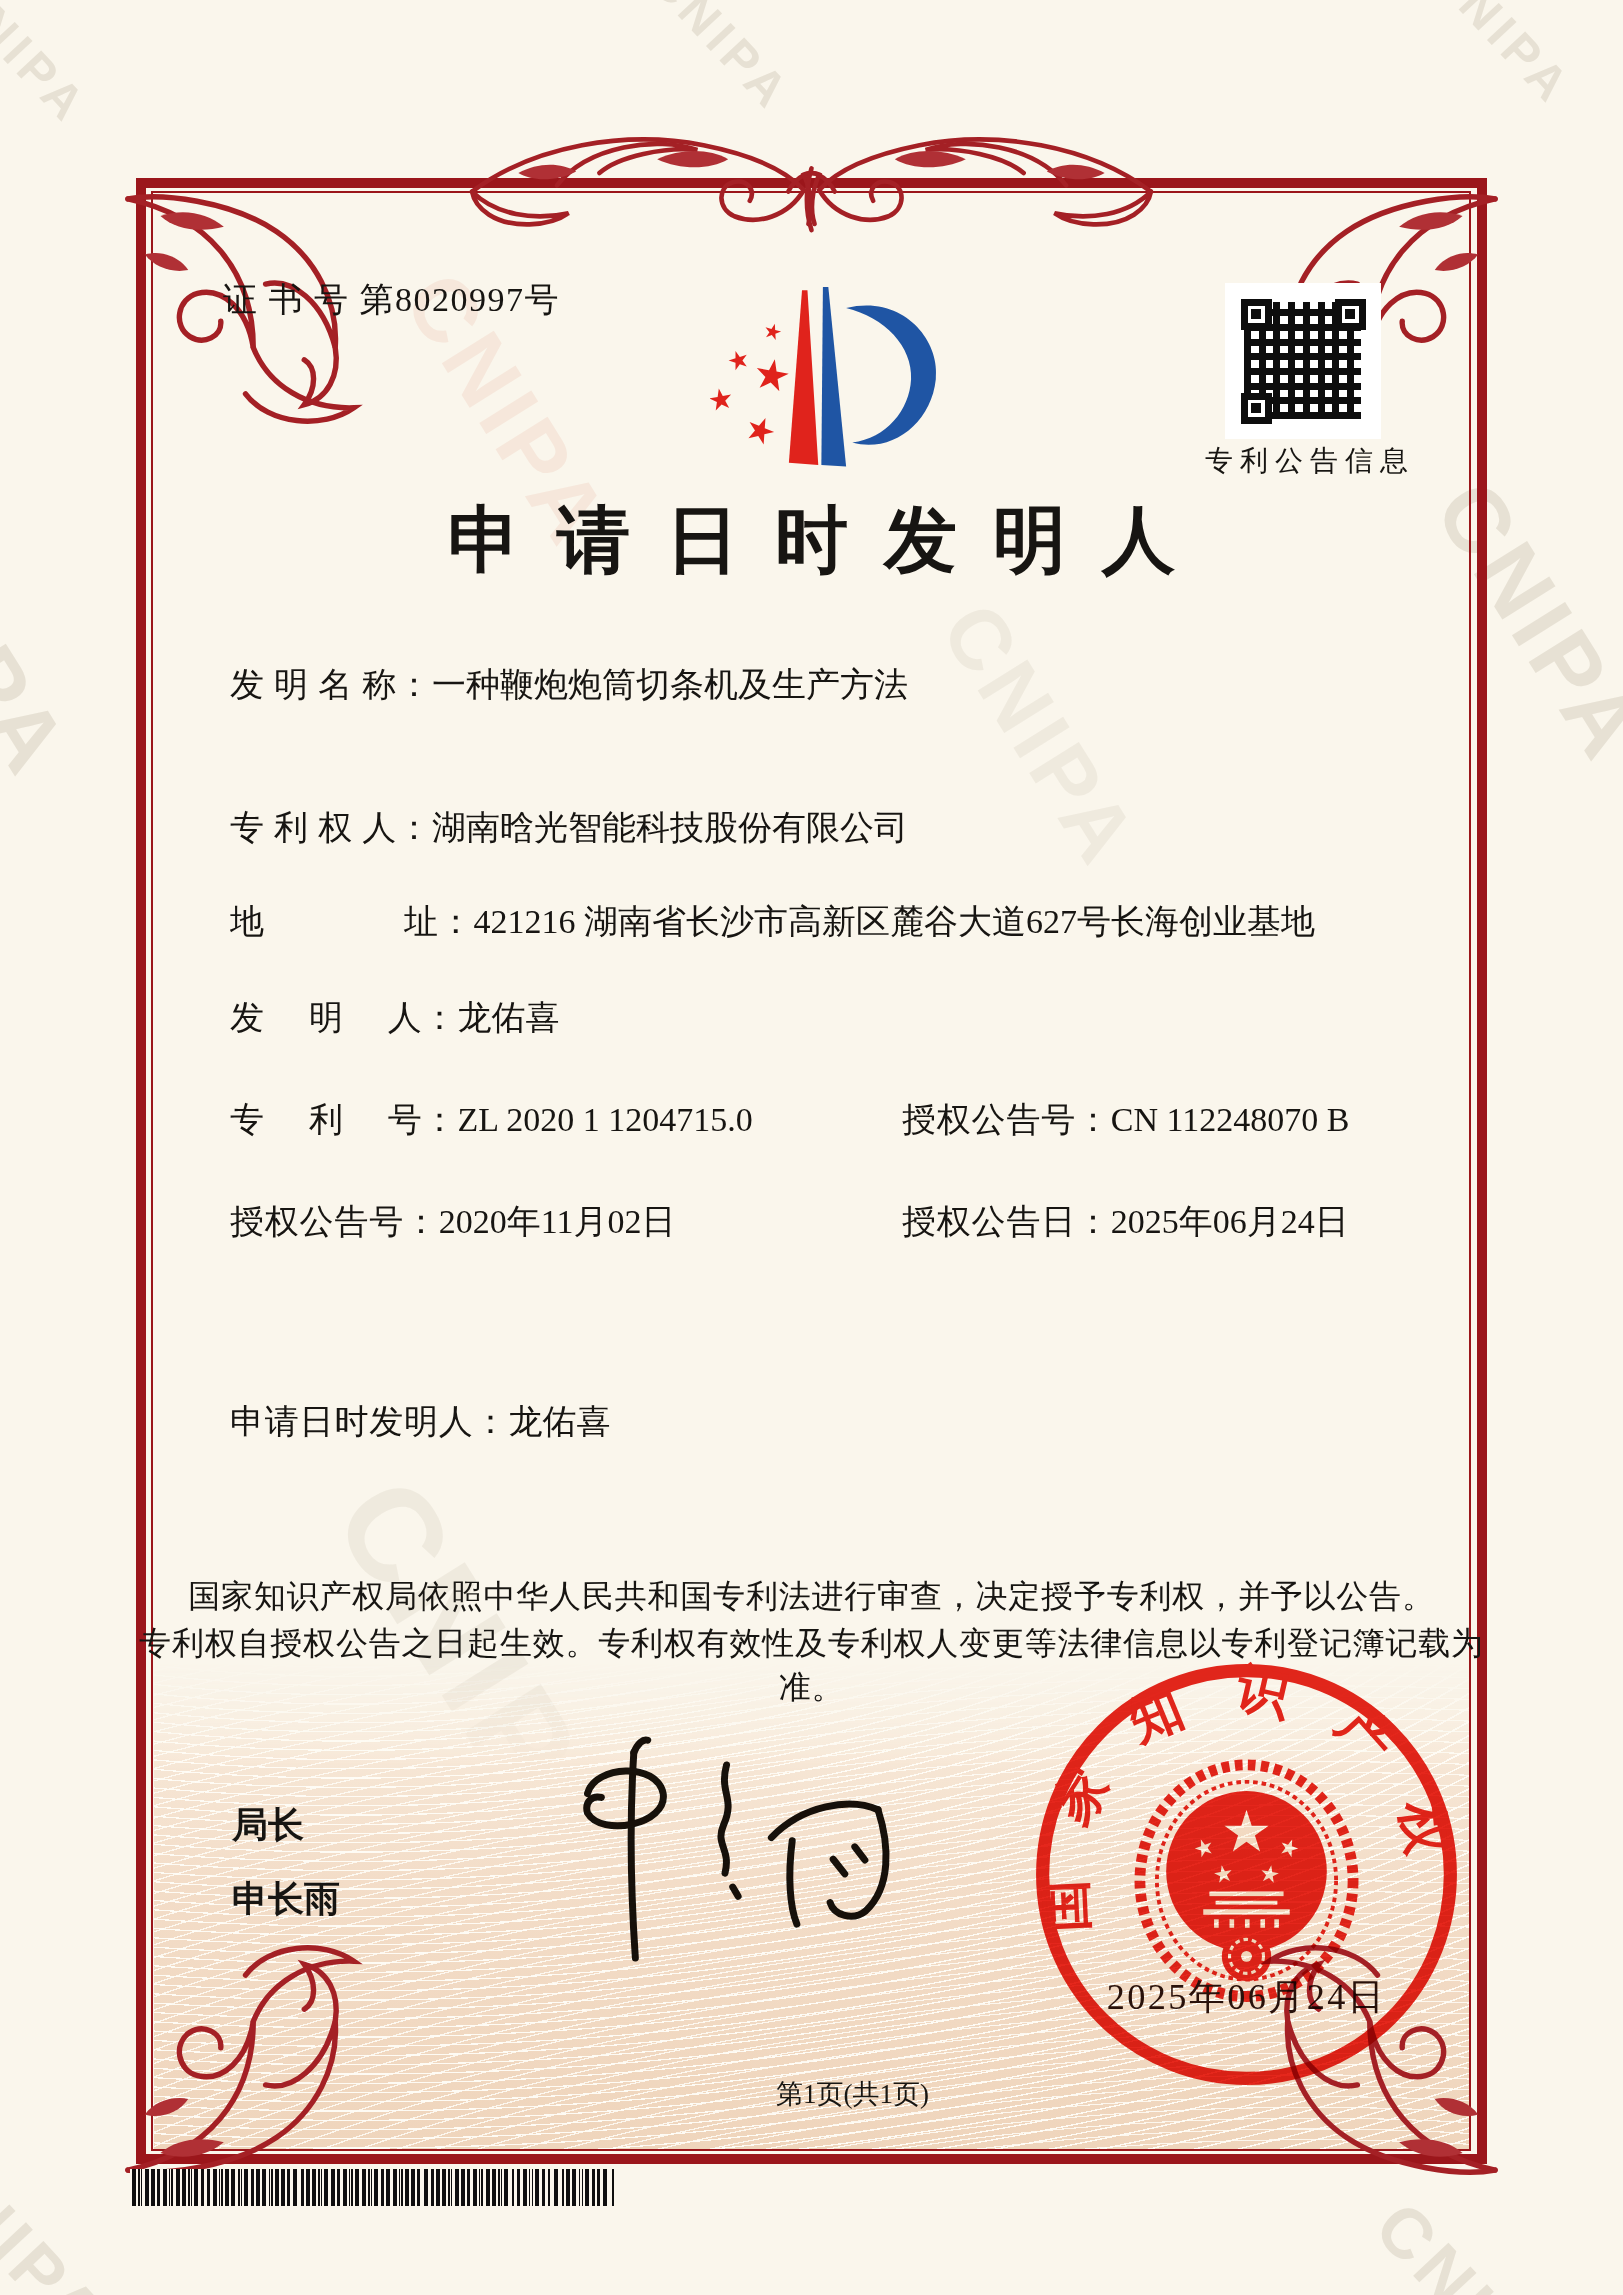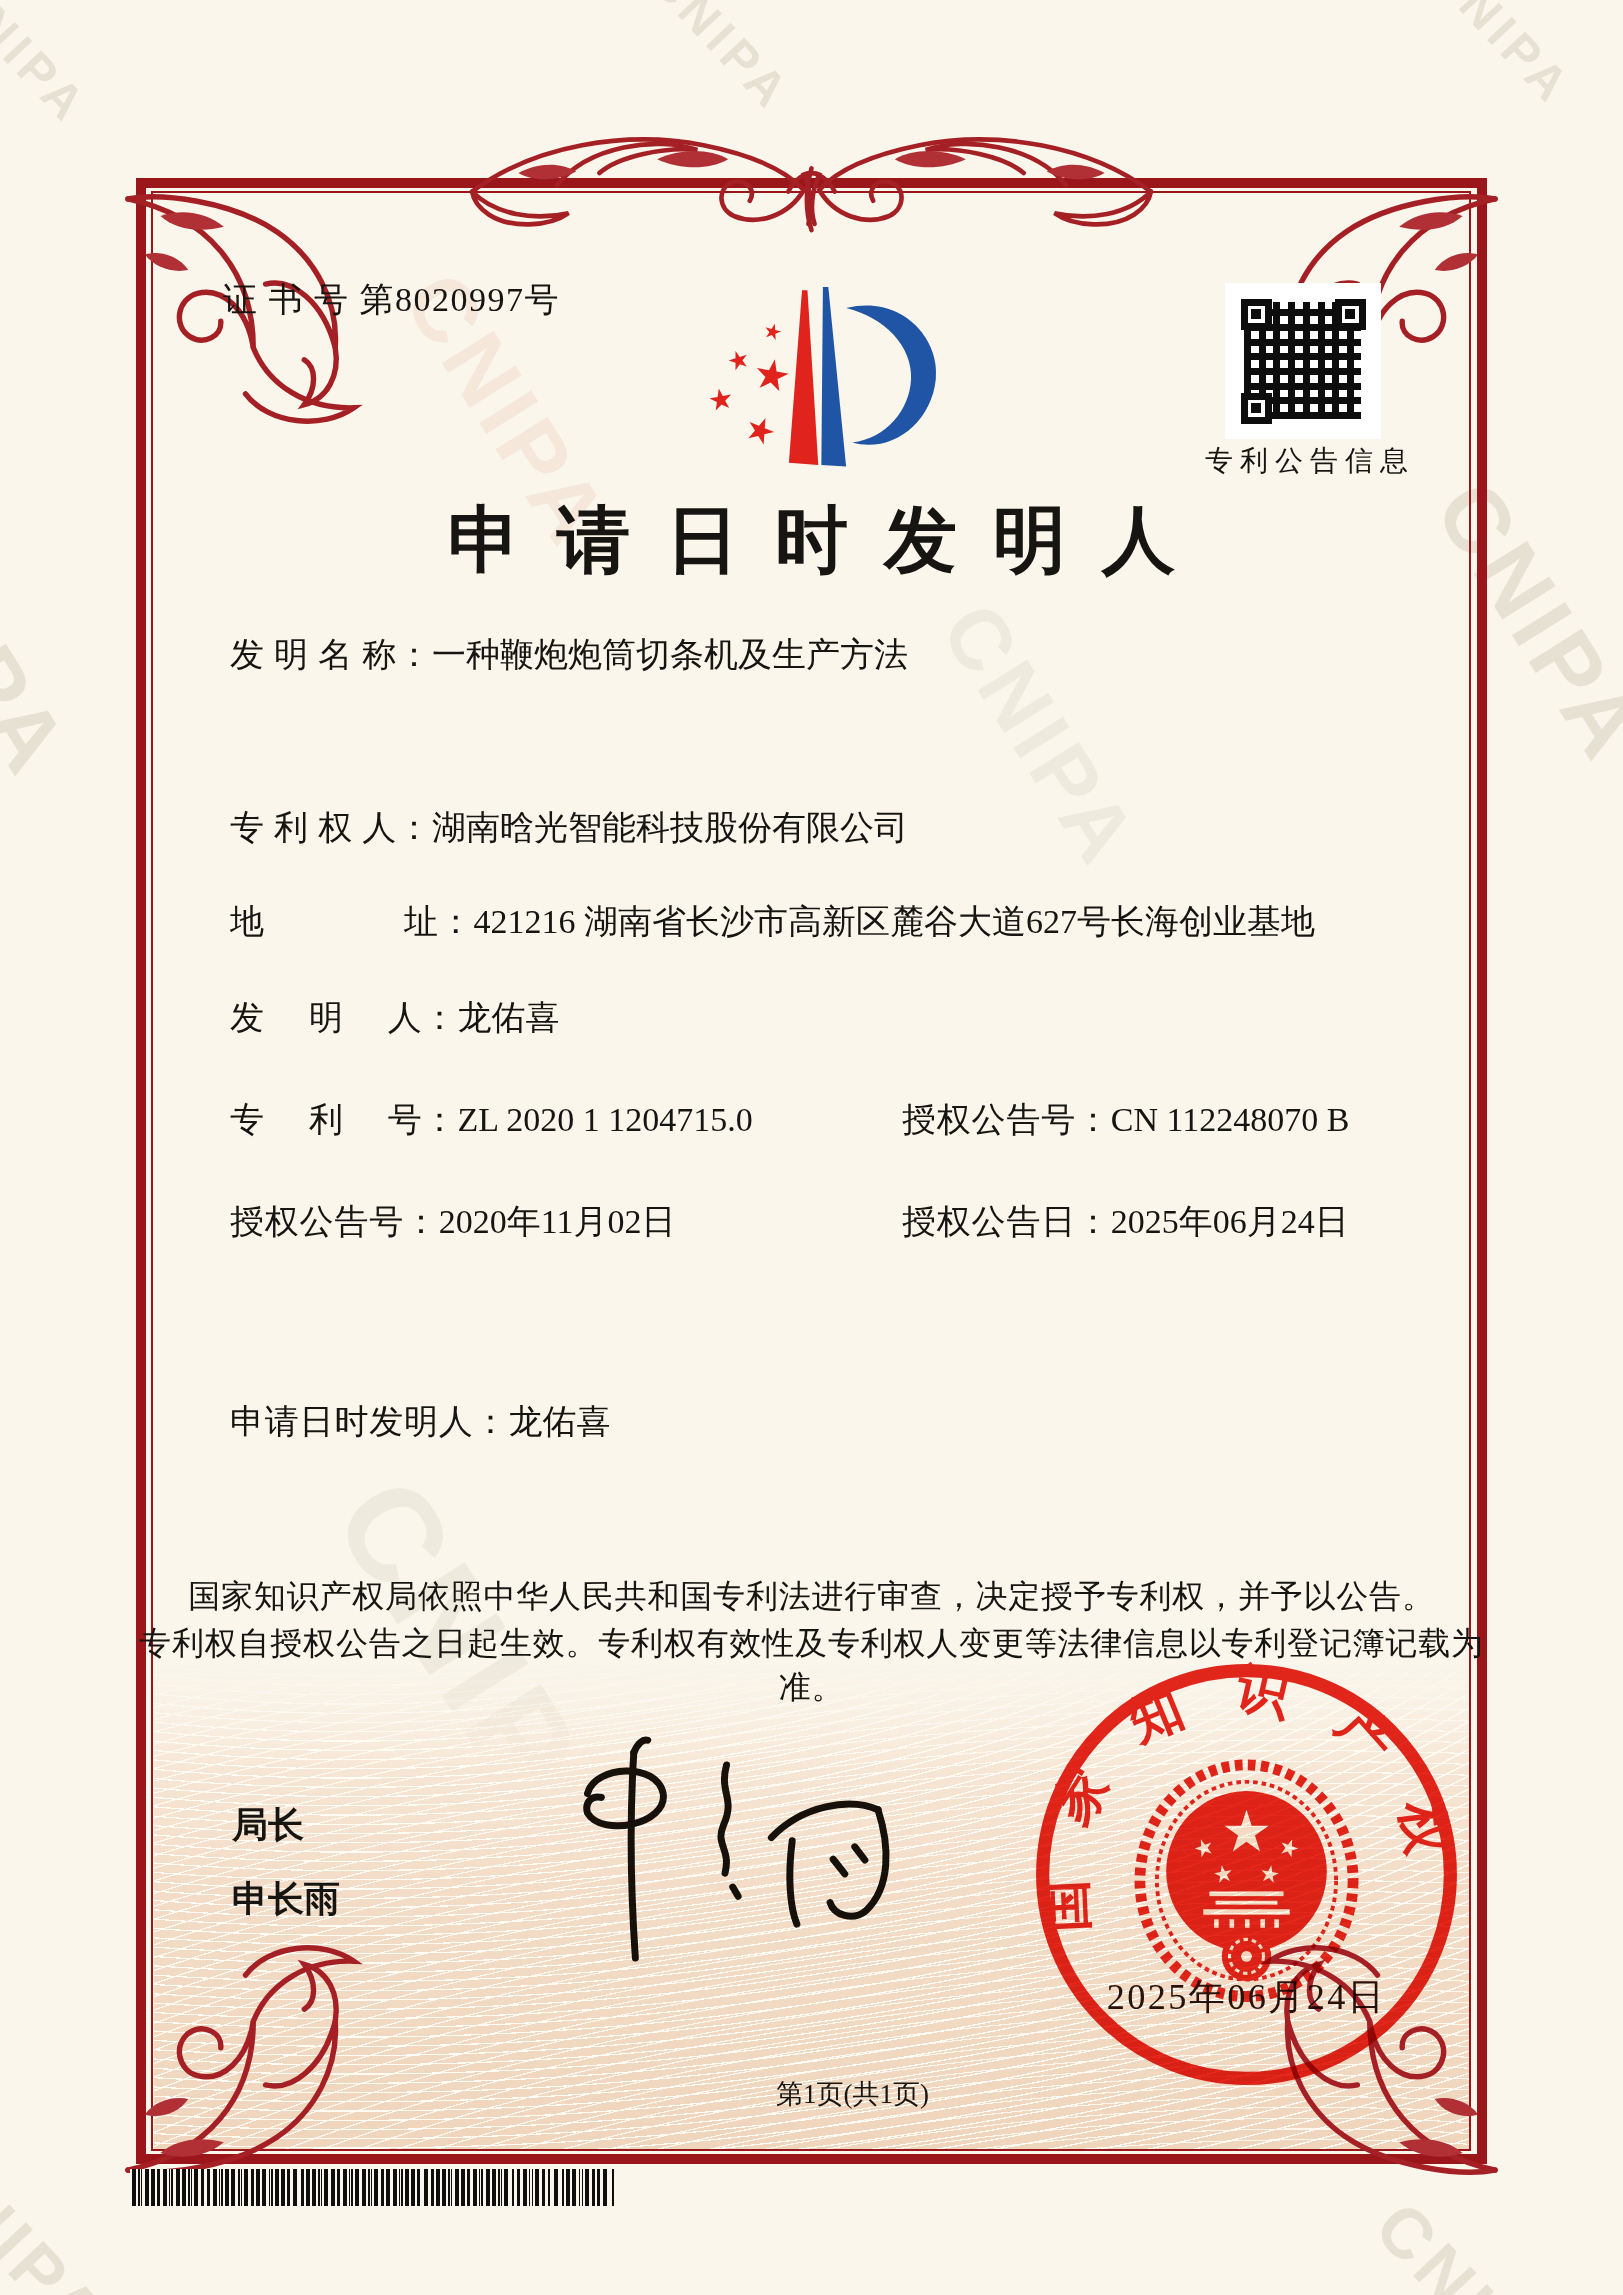--- a/index.html
+++ b/index.html
@@ -156,21 +156,21 @@
   <div class="qr-box">
     <div class="qr-body"></div>
     <div class="finder f1"></div>
     <div class="finder f2"></div>
     <div class="finder f3"></div>
   </div>
   <div class="qr-label">专利公告信息</div>
 
   <div class="title">申请日时发明人</div>
 
-  <div class="row" style="top:632px">
+  <div class="row" style="top:662px">
     <span class="lbl">发 明 名 称：</span><span class="val">一种鞭炮炮筒切条机及生产方法</span>
   </div>
   <div class="row" style="top:805px">
     <span class="lbl">专 利 权 人：</span><span class="val">湖南晗光智能科技股份有限公司</span>
   </div>
   <div class="row" style="top:899px">
     <span class="lbl">地　　　　址：</span><span class="val">421216 湖南省长沙市高新区麓谷大道627号长海创业基地</span>
   </div>
   <div class="row" style="top:995px">
     <span class="lbl">发　 明　 人：</span><span class="val">龙佑喜</span>

